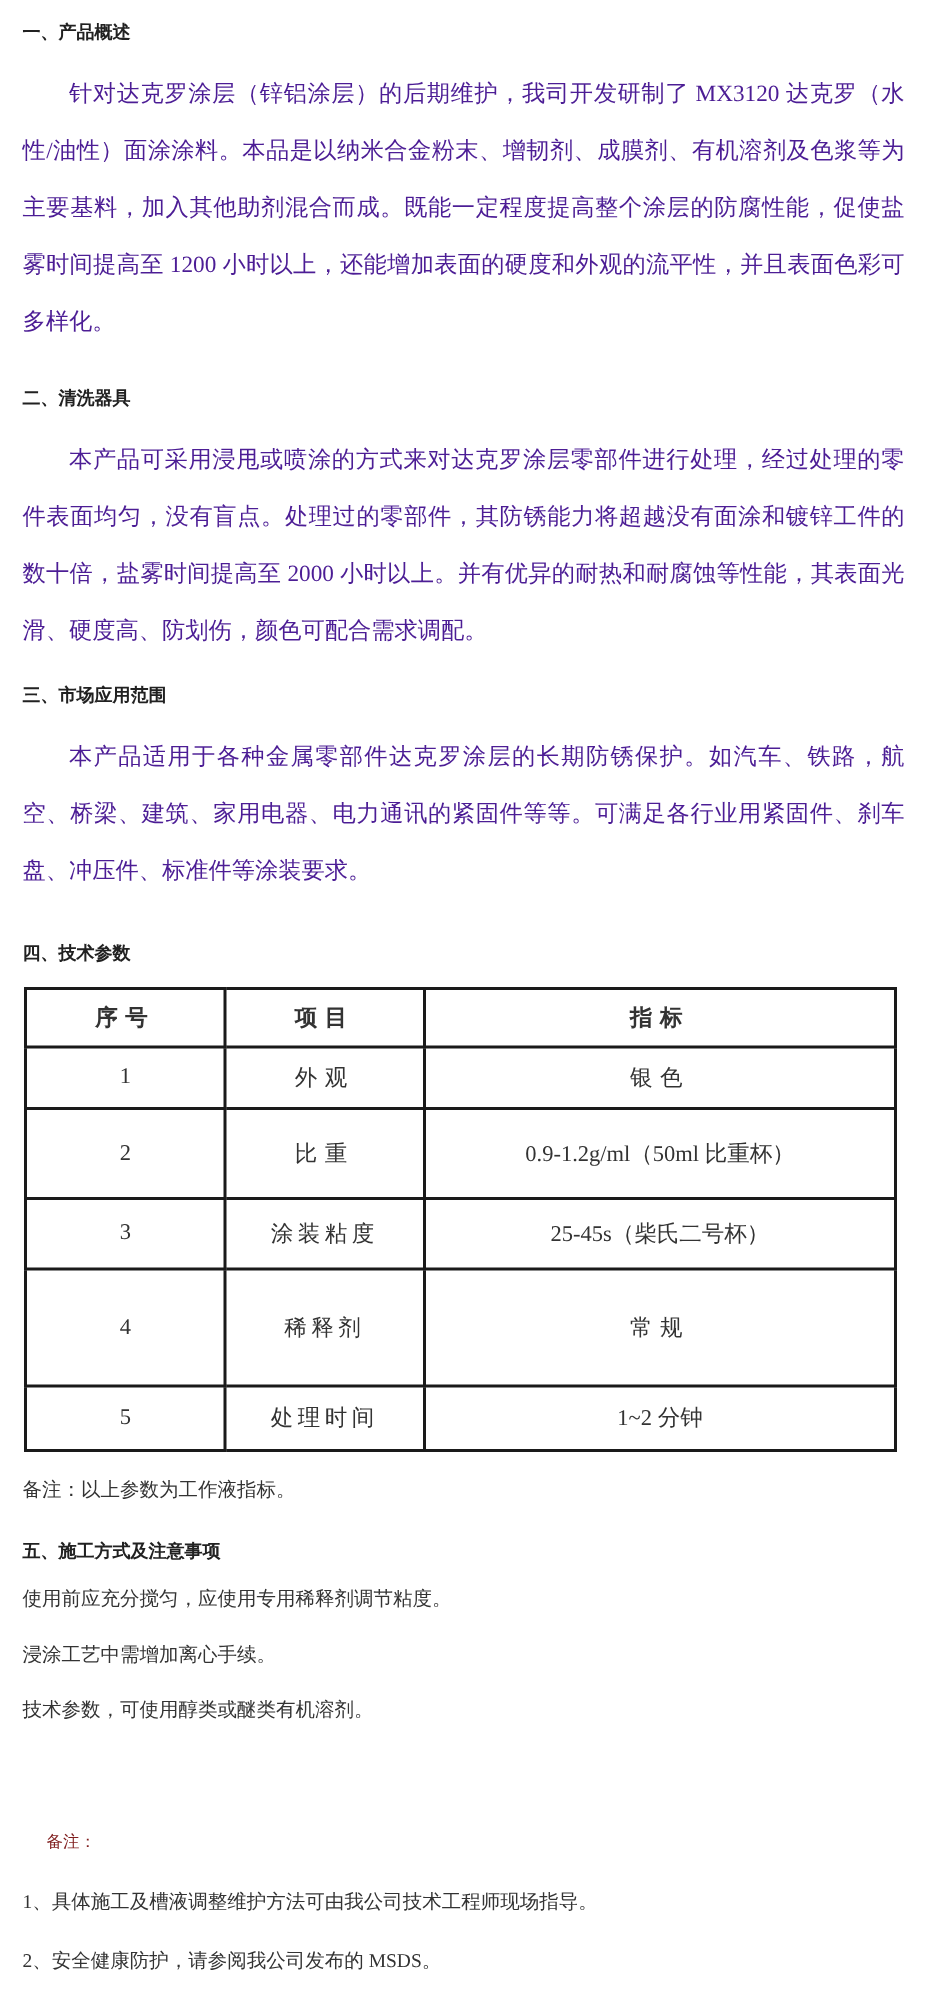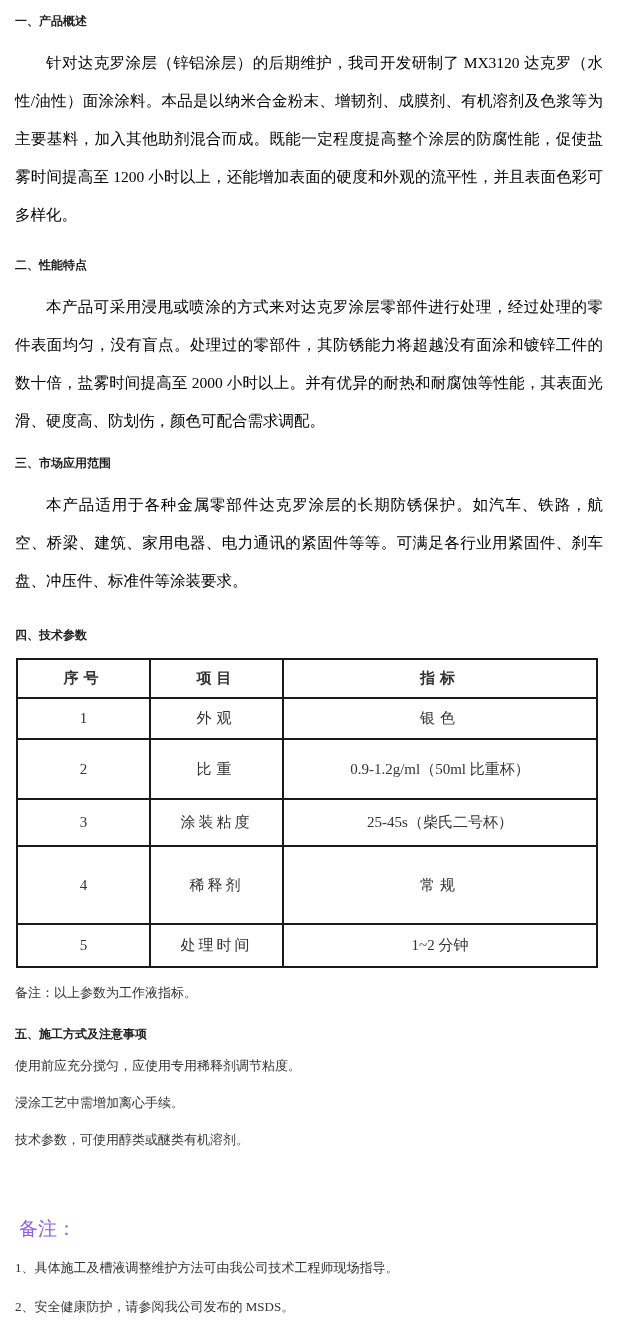--- a/index.html
+++ b/index.html
@@ -31,21 +31,21 @@
   .sec-heading.first { margin-top: 0; }
   .sec-heading.h3 { margin-top: 12px; }
   .sec-heading.h4 { margin-top: 24px; }
   .sec-heading.h5 { margin-top: 22px; }
   .body-p {
     font-size: 15.5px;
     line-height: 38px;
     text-align: justify;
     text-indent: 2em;
     margin: 0;
-    color: #000000;
+    color: #4c1d95;
   }
   table.params {
     border-collapse: collapse;
     margin: 10px 0 0 1px;
     width: 580px;
     table-layout: fixed;
   }
   table.params th, table.params td {
     border: 2px solid #1a1a1a;
     text-align: center;
@@ -79,42 +79,42 @@
     color: #333333;
   }
   .construct-line {
     font-size: 13px;
     line-height: 17px;
     margin: 0 0 20px 0;
     color: #333333;
   }
   .construct-wrap { margin-top: 12px; }
   .foot-label {
-    font-size: 19px;
+    font-size: 11px;
     line-height: 17px;
-    margin: 72px 0 0 4px;
-    color: #8b5cf6;
+    margin: 72px 0 0 16px;
+    color: #7f1d1d;
   }
   .foot-item {
     font-size: 13px;
     line-height: 17px;
     margin: 22px 0 0 0;
     color: #333333;
   }
 </style>
 </head>
 <body>
 
 <div class="page">
   <div class="doc">
 
     <h2 class="sec-heading first">一、产品概述</h2>
     <p class="body-p">针对达克罗涂层（锌铝涂层）的后期维护，我司开发研制了 MX3120 达克罗（水性/油性）面涂涂料。本品是以纳米合金粉末、增韧剂、成膜剂、有机溶剂及色浆等为主要基料，加入其他助剂混合而成。既能一定程度提高整个涂层的防腐性能，促使盐雾时间提高至 1200 小时以上，还能增加表面的硬度和外观的流平性，并且表面色彩可多样化。</p>
 
-    <h2 class="sec-heading">二、性能特点</h2>
+    <h2 class="sec-heading">二、清洗器具</h2>
     <p class="body-p">本产品可采用浸甩或喷涂的方式来对达克罗涂层零部件进行处理，经过处理的零件表面均匀，没有盲点。处理过的零部件，其防锈能力将超越没有面涂和镀锌工件的数十倍，盐雾时间提高至 2000 小时以上。并有优异的耐热和耐腐蚀等性能，其表面光滑、硬度高、防划伤，颜色可配合需求调配。</p>
 
     <h2 class="sec-heading h3">三、市场应用范围</h2>
     <p class="body-p">本产品适用于各种金属零部件达克罗涂层的长期防锈保护。如汽车、铁路，航空、桥梁、建筑、家用电器、电力通讯的紧固件等等。可满足各行业用紧固件、刹车盘、冲压件、标准件等涂装要求。</p>
 
     <h2 class="sec-heading h4">四、技术参数</h2>
 
     <table class="params">
       <colgroup>
         <col class="c-no">

